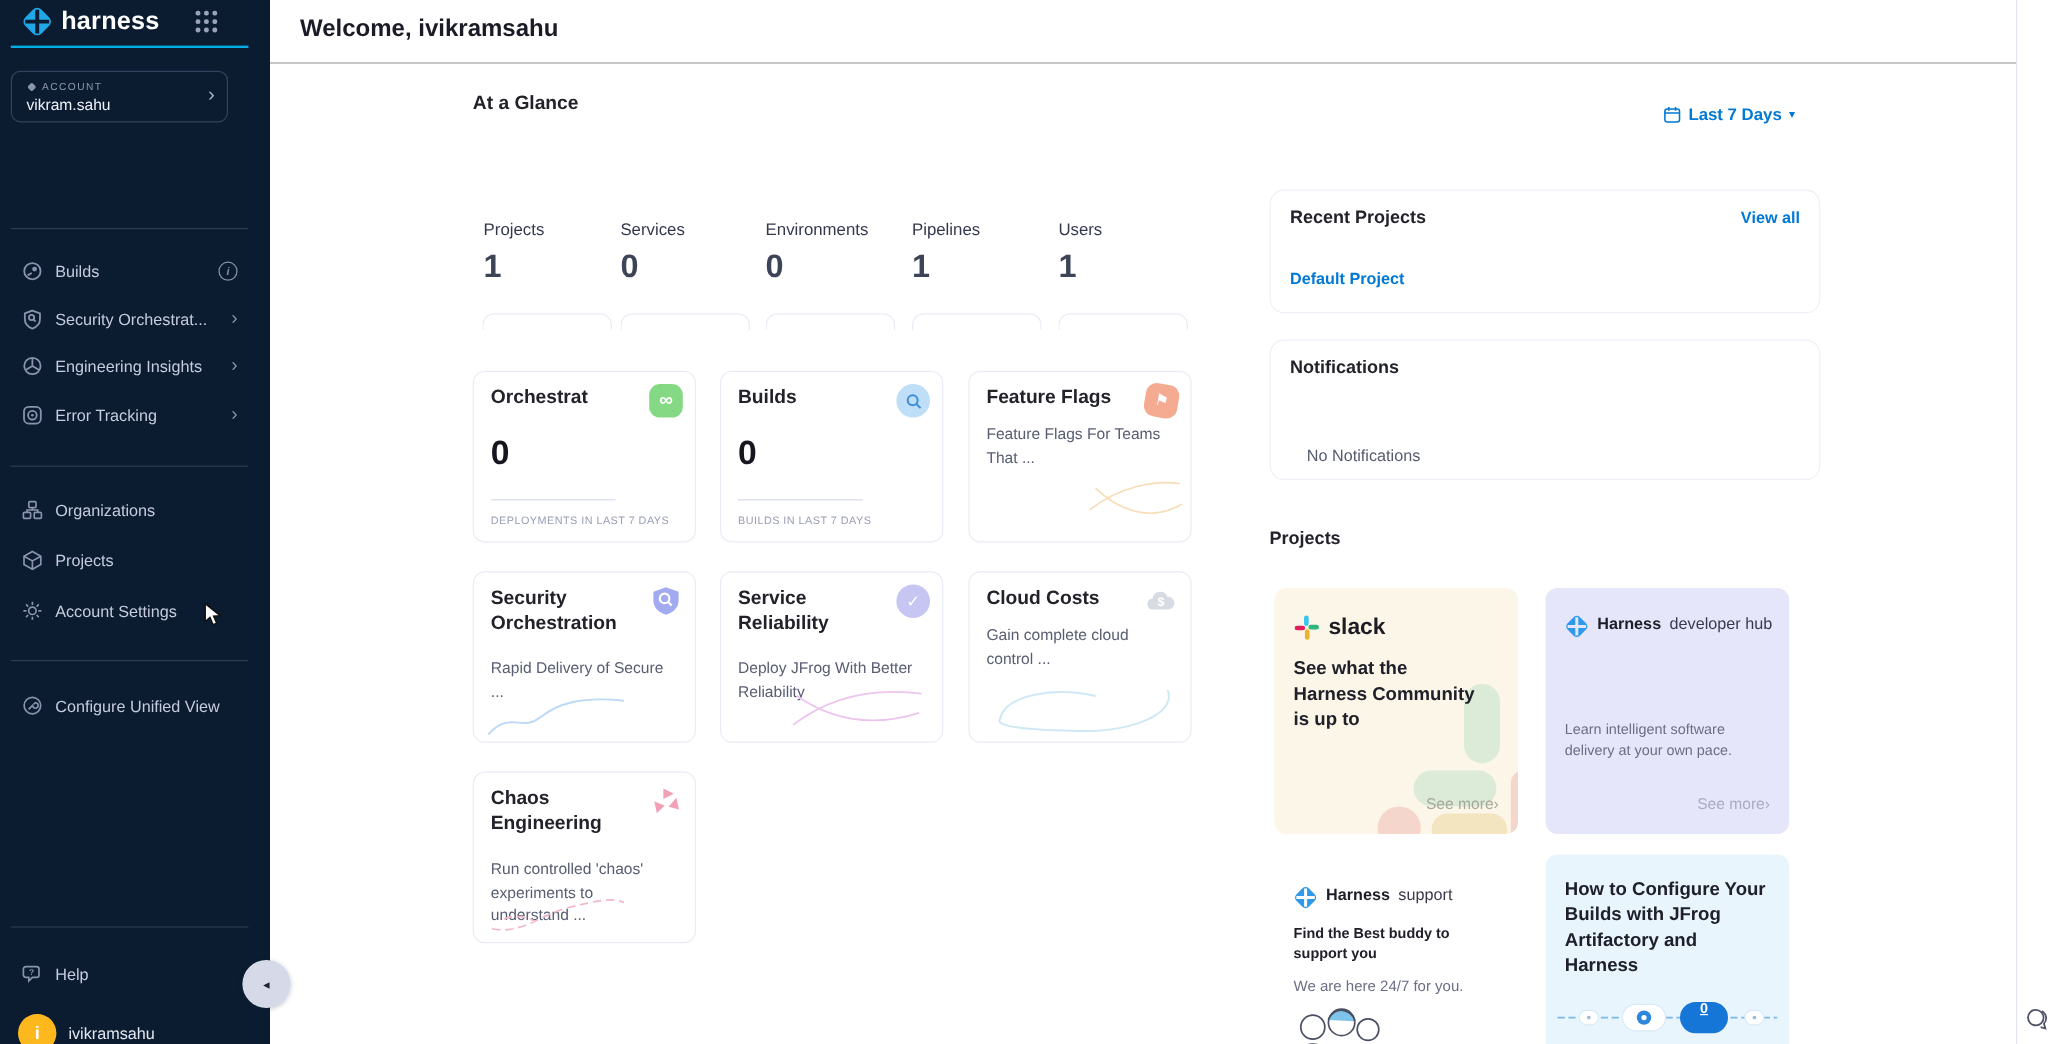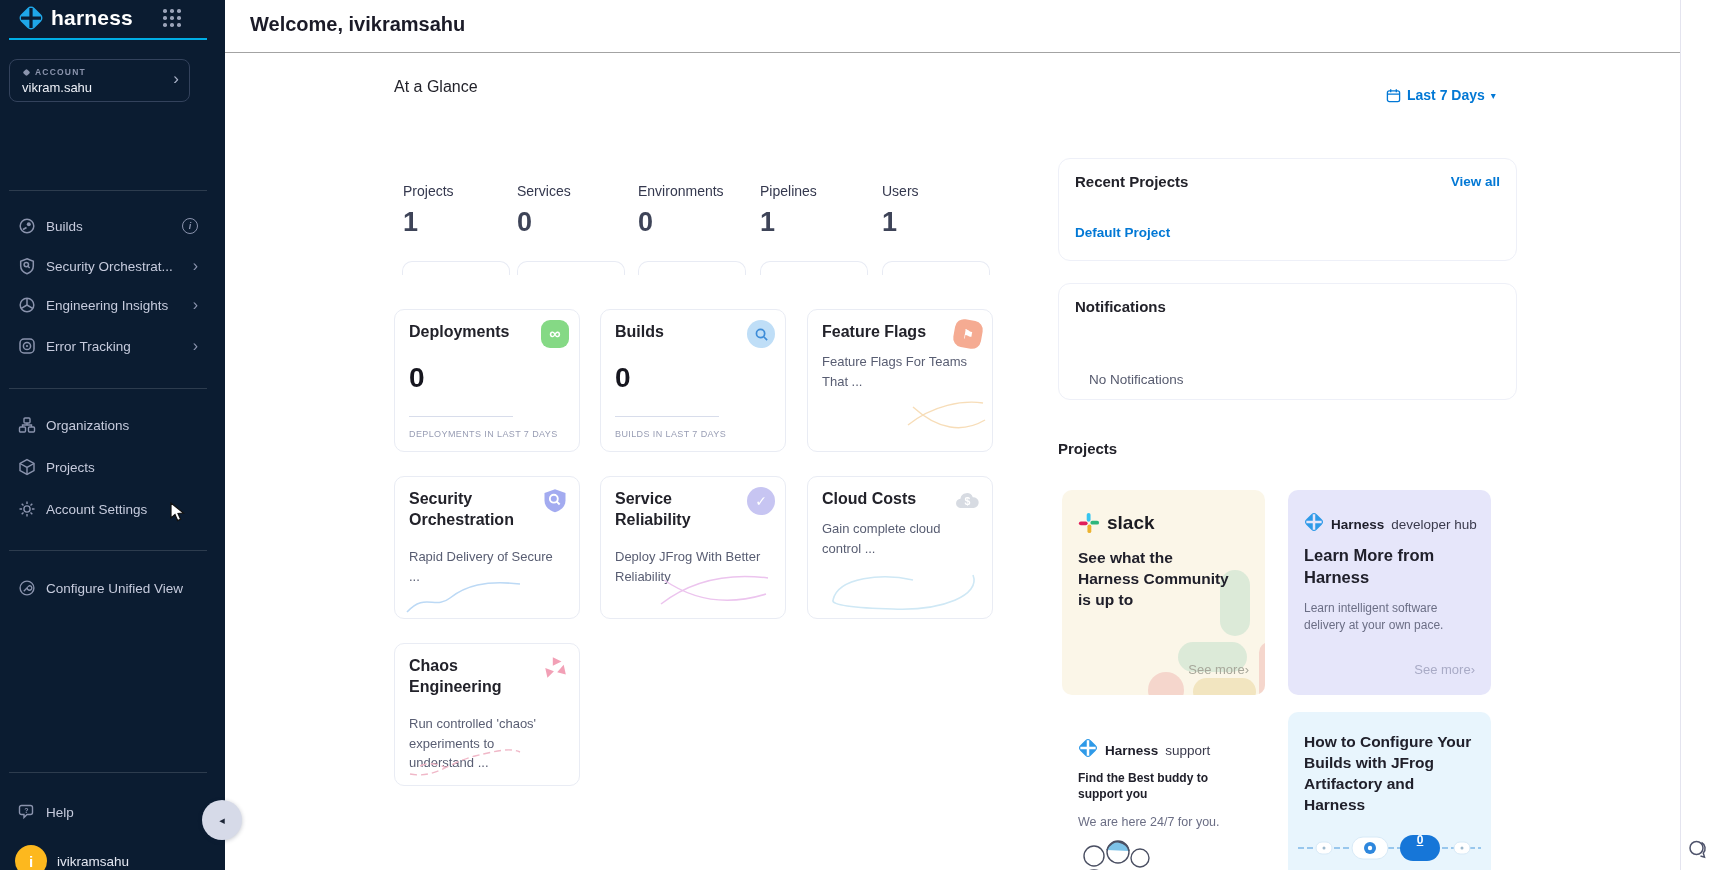--- a/index.html
+++ b/index.html
@@ -10,21 +10,21 @@
   #sidebar{position:absolute;left:0;top:0;width:225px;height:870px;background:#0b1c31;}
   .s-logo{position:absolute;left:18px;top:5px;display:flex;align-items:center;gap:7px;}
   .s-logo-text{color:#fff;font-size:21px;font-weight:700;letter-spacing:.2px;}
   .grid-icon{position:absolute;left:163px;top:9px;width:18px;height:18px;display:grid;
              grid-template-columns:repeat(3,1fr);gap:3px;cursor:pointer;}
   .grid-icon i{width:3.5px;height:3.5px;border-radius:50%;background:#9aa3b8;}
   .s-line{position:absolute;left:9px;top:38px;width:198px;height:2px;background:#00ade4;}
   .acct{position:absolute;left:9px;top:59px;width:179px;height:41px;border:1px solid #33425c;
         border-radius:8px;cursor:pointer;}
   .acct-label{position:absolute;left:12px;top:7px;font-size:8.5px;letter-spacing:1.2px;color:#8b94ad;
-              display:flex;align-items:center;gap:4px;font-weight:700;}
+              display:flex;align-items:center;gap:4px;font-weight:400;}
   .acct-name{position:absolute;left:12px;top:20px;font-size:13px;color:#eef1f8;}
   .acct-chev{position:absolute;right:10px;top:9px;color:#aab2c8;font-size:17px;}
   .s-active{position:absolute;left:9px;top:118px;width:181px;height:35px;background:#1c2b45;
             border-radius:4px;display:flex;align-items:center;gap:9px;padding-left:9px;box-sizing:border-box;
             color:#17a3e4;font-size:13.5px;font-weight:600;cursor:pointer;}
   .s-div{position:absolute;left:9px;width:198px;height:1px;background:rgba(255,255,255,.14);}
   .s-item{position:absolute;left:9px;width:197px;height:28px;display:flex;align-items:center;gap:10px;
           padding-left:9px;box-sizing:border-box;color:#c6cbdd;font-size:13.5px;cursor:pointer;}
   .s-item svg{flex:none;}
   .s-chev{position:absolute;right:8px;color:#8a93ad;font-size:16px;}
@@ -36,21 +36,21 @@
             display:flex;align-items:center;justify-content:center;color:#1c2536;font-size:11px;}
   .s-user{position:absolute;left:15px;top:845px;display:flex;align-items:center;gap:10px;cursor:pointer;}
   .avatar{width:32px;height:32px;border-radius:50%;background:#fdb81e;color:#fff;font-weight:700;
           font-size:15px;display:flex;align-items:center;justify-content:center;}
   .s-user-name{color:#e3e7f1;font-size:13.5px;}
   
   #main-header{position:absolute;left:225px;top:0;width:1455px;height:52px;background:#fff;
                border-bottom:1px solid #a3a3a3;}
   .h-title{position:absolute;left:25px;top:13px;font-size:20px;font-weight:700;color:#1b1b28;}
   
-  .glance-title{position:absolute;left:394px;top:78px;font-size:16px;font-weight:400;color:#22222a;}
+  .glance-title{position:absolute;left:394px;top:78px;font-size:16px;font-weight:700;color:#22222a;}
   .glance-sub{position:absolute;left:394px;top:101px;font-size:13px;color:#6c6f84;}
   .date-filter{position:absolute;left:1386px;top:87px;display:flex;align-items:center;gap:6px;
                color:#0278d5;font-size:14px;font-weight:600;cursor:pointer;}
   .metric{position:absolute;top:183px;width:110px;}
   .metric .m-label{font-size:14px;color:#34384e;font-weight:500;}
   .metric .m-value{margin-top:8px;font-size:27px;font-weight:600;color:#3e4458;}
   .card-edge{position:absolute;top:261px;height:13px;width:106px;border:1px solid #e8ebf4;
              border-bottom:none;border-radius:10px 10px 0 0;}
   .mcard{position:absolute;width:186px;height:143px;background:#fff;border:1px solid #e9ecf4;
          border-radius:10px;box-sizing:border-box;overflow:hidden;cursor:pointer;}
@@ -67,21 +67,21 @@
   .sketch{position:absolute;pointer-events:none;}
   
   .rcard{position:absolute;left:1058px;width:459px;background:#fff;border:1px solid #eef0f8;
          border-radius:12px;box-sizing:border-box;}
   .r-head{position:absolute;left:16px;top:14px;font-size:15px;font-weight:700;color:#22222a;}
   .view-all{position:absolute;right:16px;top:15px;font-size:13.5px;font-weight:600;color:#0278d5;cursor:pointer;}
   .proj-link{position:absolute;left:16px;top:66px;font-size:13.5px;font-weight:600;color:#0278d5;cursor:pointer;}
   .notif-empty{position:absolute;left:30px;top:64px;font-size:13.5px;color:#565a6e;margin-top:24px;}
   .res-head{position:absolute;left:1058px;top:440px;font-size:15px;font-weight:700;color:#22222a;}
   .pcard{position:absolute;width:203px;border-radius:10px;box-sizing:border-box;overflow:hidden;cursor:pointer;}
-  .brand-row{position:absolute;left:16px;display:flex;align-items:flex-end;gap:7px;}
+  .brand-row{position:absolute;left:16px;display:flex;align-items:flex-start;gap:7px;}
   .brand-bold{font-size:13.5px;font-weight:700;color:#1e1e2a;}
   .brand-rest{font-size:13.5px;color:#3a3a4c;}
   .p-title{position:absolute;left:16px;font-weight:800;color:#20202b;line-height:1.35;}
   .p-desc{position:absolute;left:16px;color:#6b6e85;line-height:1.4;}
   .see-more{position:absolute;right:16px;bottom:18px;font-size:13px;color:#a5a8bd;}
   
   #rstrip{position:absolute;left:1680px;top:0;width:32px;height:870px;background:#fff;
           border-left:1px solid #e4e4ef;}
   .chat-btn{position:absolute;left:6px;top:838px;cursor:pointer;}
 </style>
@@ -264,21 +264,21 @@
     <div class="m-value">1</div>
   </div>
 
   <div class="card-edge" style="left:402px"></div>
   <div class="card-edge" style="left:517px"></div>
   <div class="card-edge" style="left:638px"></div>
   <div class="card-edge" style="left:760px"></div>
   <div class="card-edge" style="left:882px"></div>
 
   <div class="mcard" style="left:394px;top:309px">
-    <div class="mc-title">Deployments</div>
+    <div class="mc-title">Orchestrat</div>
     <div class="mc-icon">
         <div class="blob" style="background:#85d985;font-size:16px">∞</div>
       </div>
     <div class="mc-value">0</div>
     <div class="mc-line"></div>
     <div class="mc-caption">DEPLOYMENTS IN LAST 7 DAYS</div>
   </div>
 
   <div class="mcard" style="left:600px;top:309px">
     <div class="mc-title">Builds</div>
@@ -401,21 +401,20 @@
     <div class="brand-row" style="top:22px">
       <svg width="20" height="20" viewBox="0 0 24 24">
         <g transform="rotate(45 12 12)">
             <rect x="3.2" y="3.2" width="17.6" height="17.6" rx="4.5" fill="#2f9ae8"></rect>
           </g>
         <path d="M12 2.8v18.4M2.8 12h18.4" stroke="#e6e6fa" stroke-width="3"></path>
       </svg>
       <span class="brand-bold">Harness</span>
       <span class="brand-rest">developer hub</span>
     </div>
-    <div class="p-title" style="top:54px;width:150px;font-size:16.5px">Learn More from Harness</div>
     <div class="p-desc" style="top:110px;width:168px;font-size:12px">Learn intelligent software delivery at your own pace.</div>
     <div class="see-more" style="color:#a9abc6">
       <span>See more</span><span>›</span>
     </div>
   </div>
 
   <div class="pcard" style="left:1062px;top:712px;height:190px;background:#fff">
     <div class="brand-row" style="top:26px">
       <svg width="20" height="20" viewBox="0 0 24 24">
         <g transform="rotate(45 12 12)">

